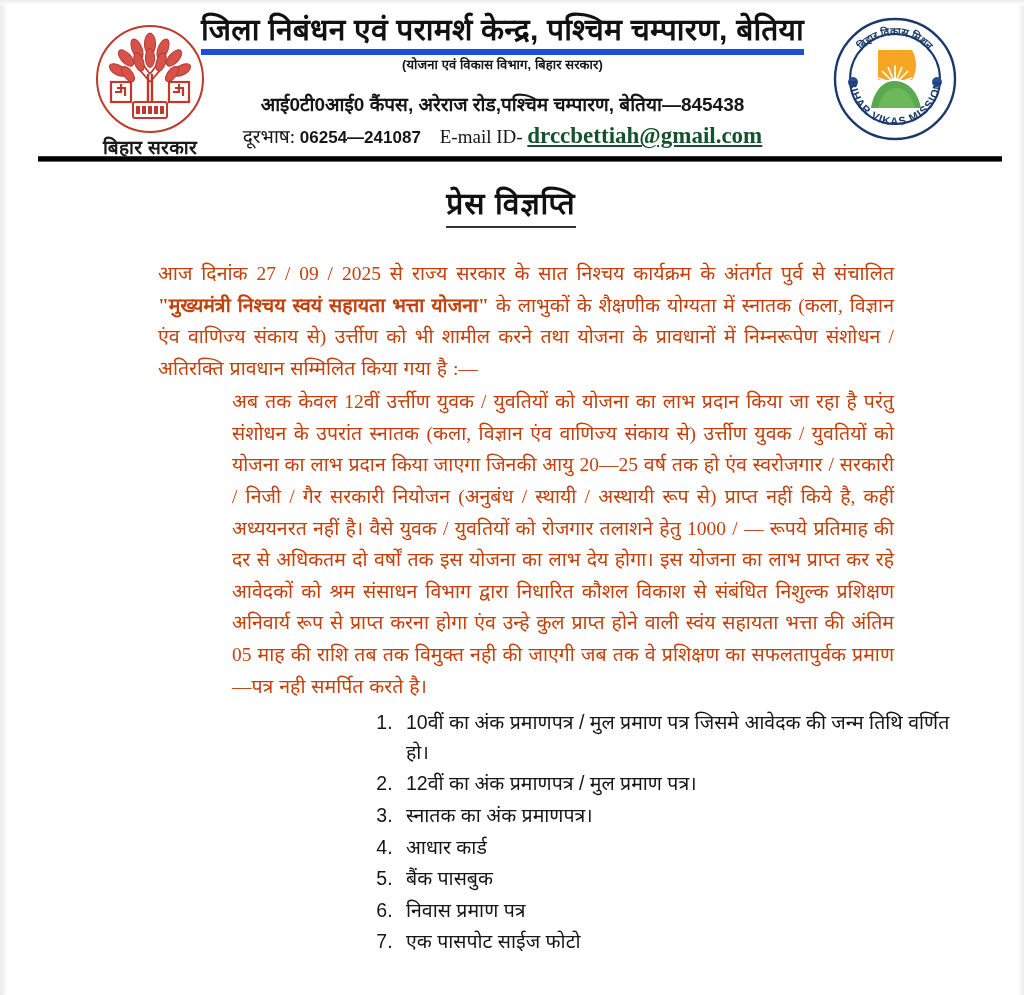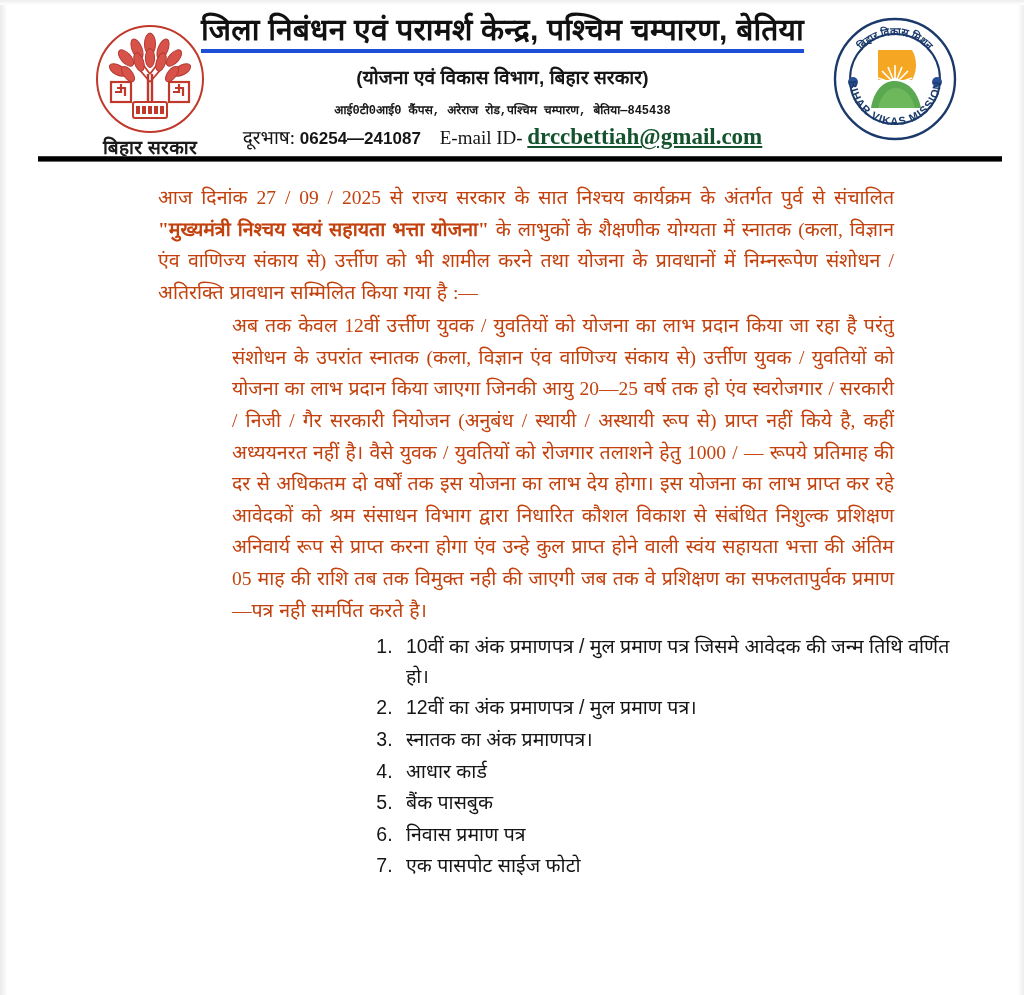--- a/index.html
+++ b/index.html
@@ -82,38 +82,38 @@
     top: 12px;
     text-align: center;
   }
   .office-name {
     display: inline-block;
     font-family: "Liberation Sans", "DejaVu Sans", sans-serif;
     font-size: 30px;
     font-weight: 700;
     line-height: 1.18;
     color: #111;
-    border-bottom: 4px solid #1d4ed8;
+    border-bottom: 6px solid #1d4ed8;
     padding-bottom: 2px;
     white-space: nowrap;
     letter-spacing: .2px;
   }
   .dept-line {
     font-family: "Liberation Sans", "DejaVu Sans", sans-serif;
+    font-size: 13px;
+    font-weight: 600;
+    margin-top: 0;
+    color: #161616;
+    letter-spacing: .1px;
+  }
+  .addr-line {
+    font-family: Liberation Sans, sans-serif;
     font-size: 19px;
     font-weight: 600;
-    margin-top: 11px;
-    color: #161616;
-    letter-spacing: .1px;
-  }
-  .addr-line {
-    font-family: Liberation Mono, monospace;
-    font-size: 12px;
-    font-weight: 600;
-    margin-top: 11px;
+    margin-top: 18px;
     color: #161616;
     white-space: nowrap;
   }
   .contact-line {
     font-family: "Liberation Sans", "DejaVu Sans", sans-serif;
     font-size: 17px;
     font-weight: 600;
     margin-top: 6px;
     color: #161616;
     white-space: nowrap;
@@ -296,20 +296,23 @@
         <span class="serif-label">E-mail ID-</span>
         <a class="email-link" href="#">drccbettiah@gmail.com</a>
       </div>
     </div>
 
     <div class="rule-thick"></div>
   </div>
 
   <div class="doc-body">
 
+    <div class="press-title">
+      <span>प्रेस विज्ञप्ति</span>
+    </div>
 
     <p class="para lead">
       <span>आज दिनांक 27 / 09 / 2025 से राज्य सरकार के सात निश्चय कार्यक्रम के अंतर्गत पुर्व से संचालित </span><b>"मुख्यमंत्री निश्चय स्वयं सहायता भत्ता योजना"</b><span> के लाभुकों के शैक्षणीक योग्यता में स्नातक (कला, विज्ञान एंव वाणिज्य संकाय से) उर्त्तीण को भी शामील करने तथा योजना के प्रावधानों में निम्नरूपेण संशोधन / अतिरक्ति प्रावधान सम्मिलित किया गया है :—</span>
     </p>
 
     <p class="para indented">अब तक केवल 12वीं उर्त्तीण युवक / युवतियों को योजना का लाभ प्रदान किया जा रहा है परंतु संशोधन के उपरांत स्नातक (कला, विज्ञान एंव वाणिज्य संकाय से) उर्त्तीण युवक / युवतियों को योजना का लाभ प्रदान किया जाएगा जिनकी आयु 20—25 वर्ष तक हो एंव स्वरोजगार / सरकारी / निजी / गैर सरकारी नियोजन (अनुबंध / स्थायी / अस्थायी रूप से) प्राप्त नहीं किये है, कहीं अध्ययनरत नहीं है। वैसे युवक / युवतियों को रोजगार तलाशने हेतु 1000 / — रूपये प्रतिमाह की दर से अधिकतम दो वर्षों तक इस योजना का लाभ देय होगा। इस योजना का लाभ प्राप्त कर रहे आवेदकों को श्रम संसाधन विभाग द्वारा निधारित कौशल विकाश से संबंधित निशुल्क प्रशिक्षण अनिवार्य रूप से प्राप्त करना होगा एंव उन्हे कुल प्राप्त होने वाली स्वंय सहायता भत्ता की अंतिम 05 माह की राशि तब तक विमुक्त नही की जाएगी जब तक वे प्रशिक्षण का सफलतापुर्वक प्रमाण—पत्र नही समर्पित करते है।</p>
 
 
     <ol class="docs-list">
       <li>10वीं का अंक प्रमाणपत्र / मुल प्रमाण पत्र जिसमे आवेदक की जन्म तिथि वर्णित हो।</li>

